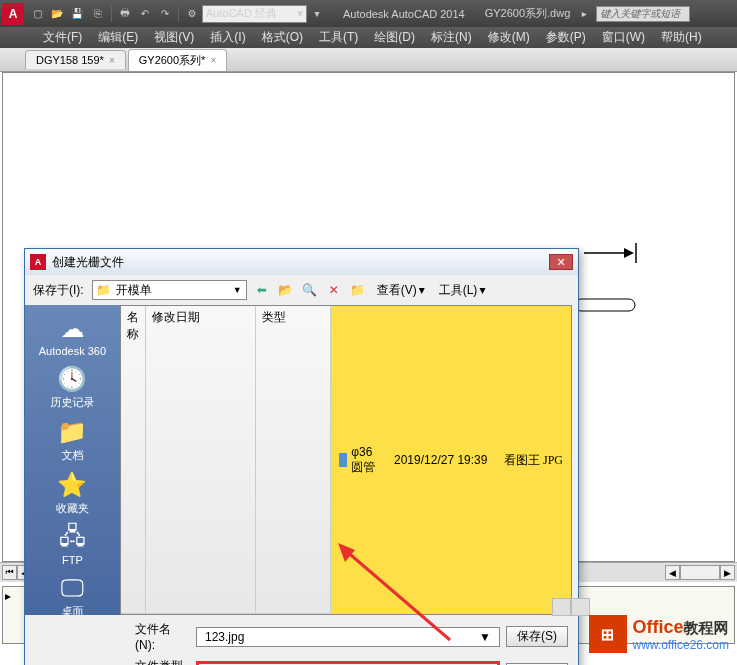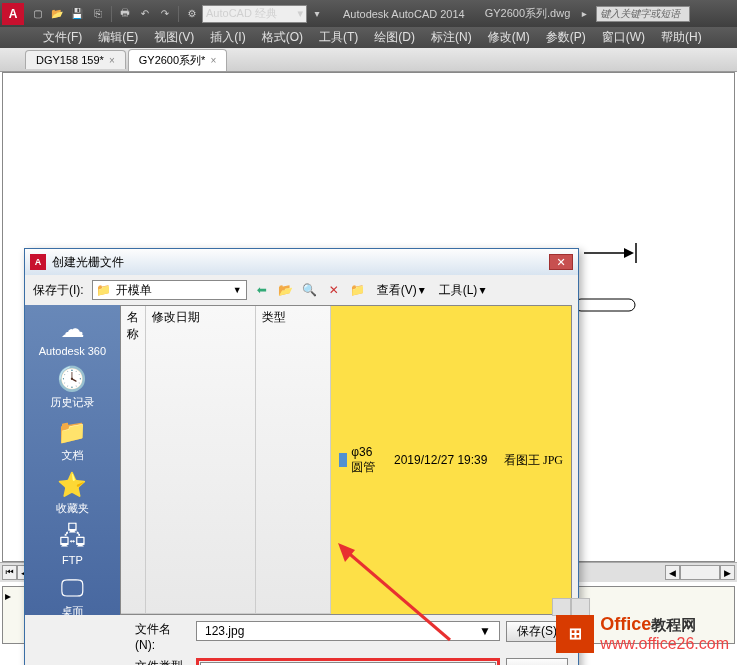--- a/index.html
+++ b/index.html
@@ -54,21 +54,21 @@
     .fl-cell.name { flex: 1; }
     .fl-cell.date { width: 110px; }
     .fl-cell.type { width: 75px; font-family: Liberation Serif, serif; }
     .jpg-icon { width: 14px; height: 14px; background: #5090d0; display: inline-block; }
     .fl-scroll { margin-top: auto; height: 17px; background: #f0f0f0; border-top: 1px solid #ccc; position: relative; }
     .fl-scroll::before, .fl-scroll::after { content: ''; position: absolute; top: 0; width: 17px; height: 100%; background: #e0e0e0; border: 1px solid #bbb; }
     .fl-scroll::before { left: 0; }
     .fl-scroll::after { right: 0; }
     
     .dlg-footer { padding: 6px 10px 10px 110px; font-size: 12px; }
-    .footer-row { display: flex; gap: 6px; margin-bottom: 6px; }
+    .footer-row { display: flex; align-items: center; gap: 6px; margin-bottom: 6px; }
     .footer-row label { width: 55px; }
     .fn-input { flex: 1; height: 20px; border: 1px solid #888; background: #fff; padding: 0 8px; font-size: 12px; display: flex; align-items: center; justify-content: space-between; }
     .ft-select-wrap { flex: 1; border: 3px solid #e83030; padding: 1px; }
     .ft-select { height: 18px; border: 1px solid #888; background: #fff; padding: 0 4px; font-size: 12px; display: flex; align-items: center; justify-content: space-between; font-family: monospace; }
     .dlg-btn { width: 62px; height: 21px; background: linear-gradient(#fdfdfd, #e0e0e0); border: 1px solid #888; font-size: 12px; display: flex; align-items: center; justify-content: center; }
     
     .layout-tabs { height: 20px; background: #e0e0e0; display: flex; align-items: center; font-size: 11px; border-top: 1px solid #aaa; padding: 0 2px; position: relative; }
     .lt-btn { width: 15px; height: 15px; border: 1px solid #999; background: #f0f0f0; display: flex; align-items: center; justify-content: center; font-size: 9px; }
     .lt-tab { padding: 1px 8px; border: 1px solid #999; background: #f5f5f5; margin-left: -1px; }
     .lt-tab.active { background: #fff; }
@@ -76,21 +76,21 @@
     
     .cmdline { background: #f8f8f0; border: 1px solid #888; margin: 4px 2px 0; height: 58px; font-family: "SimSun", monospace; font-size: 12px; padding: 2px; display: flex; position: relative; }
     .cmd-icon { width: 16px; height: 16px; margin-right: 4px; }
     .cmd-text { flex: 1; line-height: 14px; white-space: pre; }
     
     .watermark { position: absolute; right: 8px; bottom: 12px; display: flex; align-items: center; gap: 6px; z-index: 200; }
     .wm-icon { width: 38px; height: 38px; background: #d83b01; display: flex; align-items: center; justify-content: center; color: #fff; font-size: 16px; font-weight: bold; }
     .wm-text { display: flex; flex-direction: column; }
     .wm-title { color: #d83b01; font-size: 18px; font-weight: bold; }
     .wm-title .cn { color: #333; font-size: 15px; }
-    .wm-url { color: #ef4444; font-size: 16px; }
+    .wm-url { color: #3b82f6; font-size: 12px; }
     
     .red-arrow { position: absolute; z-index: 150; pointer-events: none; }
   </style>
 </head>
 <body>
 
 <div class="titlebar">
   <div class="app-icon">A</div>
   <span class="qat-btn">▢</span>
   <span class="qat-btn">📂</span>

